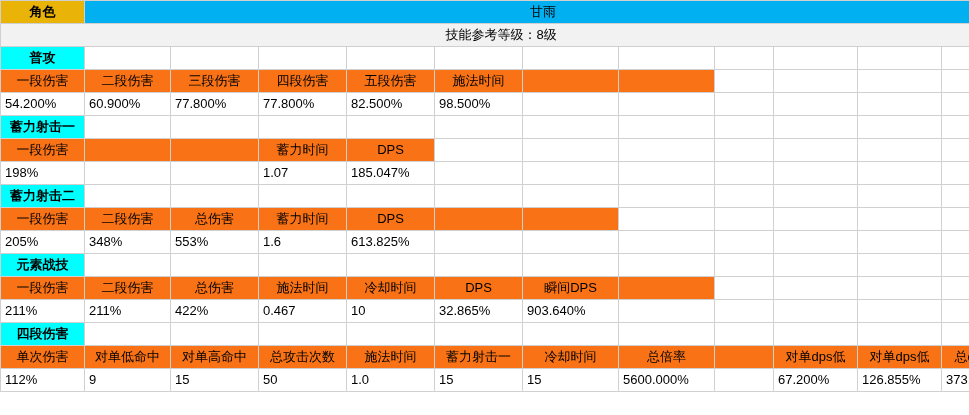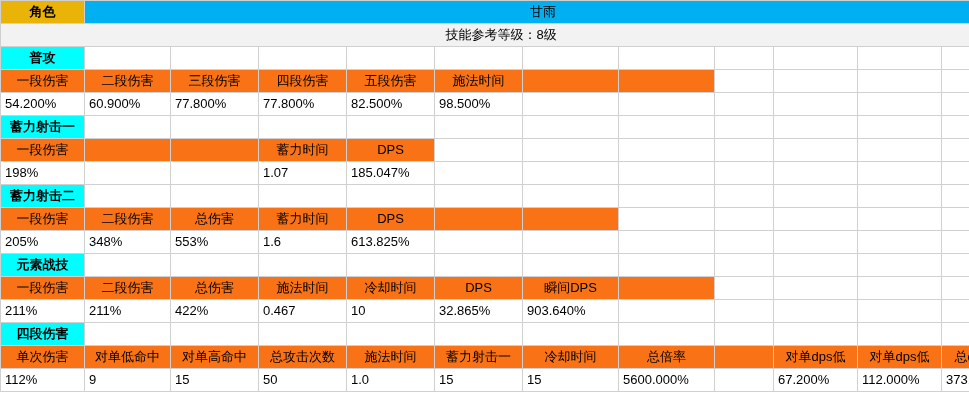--- a/index.html
+++ b/index.html
@@ -292,17 +292,17 @@
     <td class="num">112%</td>
     <td class="num">9</td>
     <td class="num">15</td>
     <td class="num">50</td>
     <td class="num">1.0</td>
     <td class="num">15</td>
     <td class="num">15</td>
     <td class="num">5600.000%</td>
     <td class="num"></td>
     <td class="num">67.200%</td>
-    <td class="num">112.000%</td>
+    <td class="num">126.855%</td>
     <td class="num">373.333%</td>
   </tr>
 </tbody>
   </table>
 
 </body></html>

